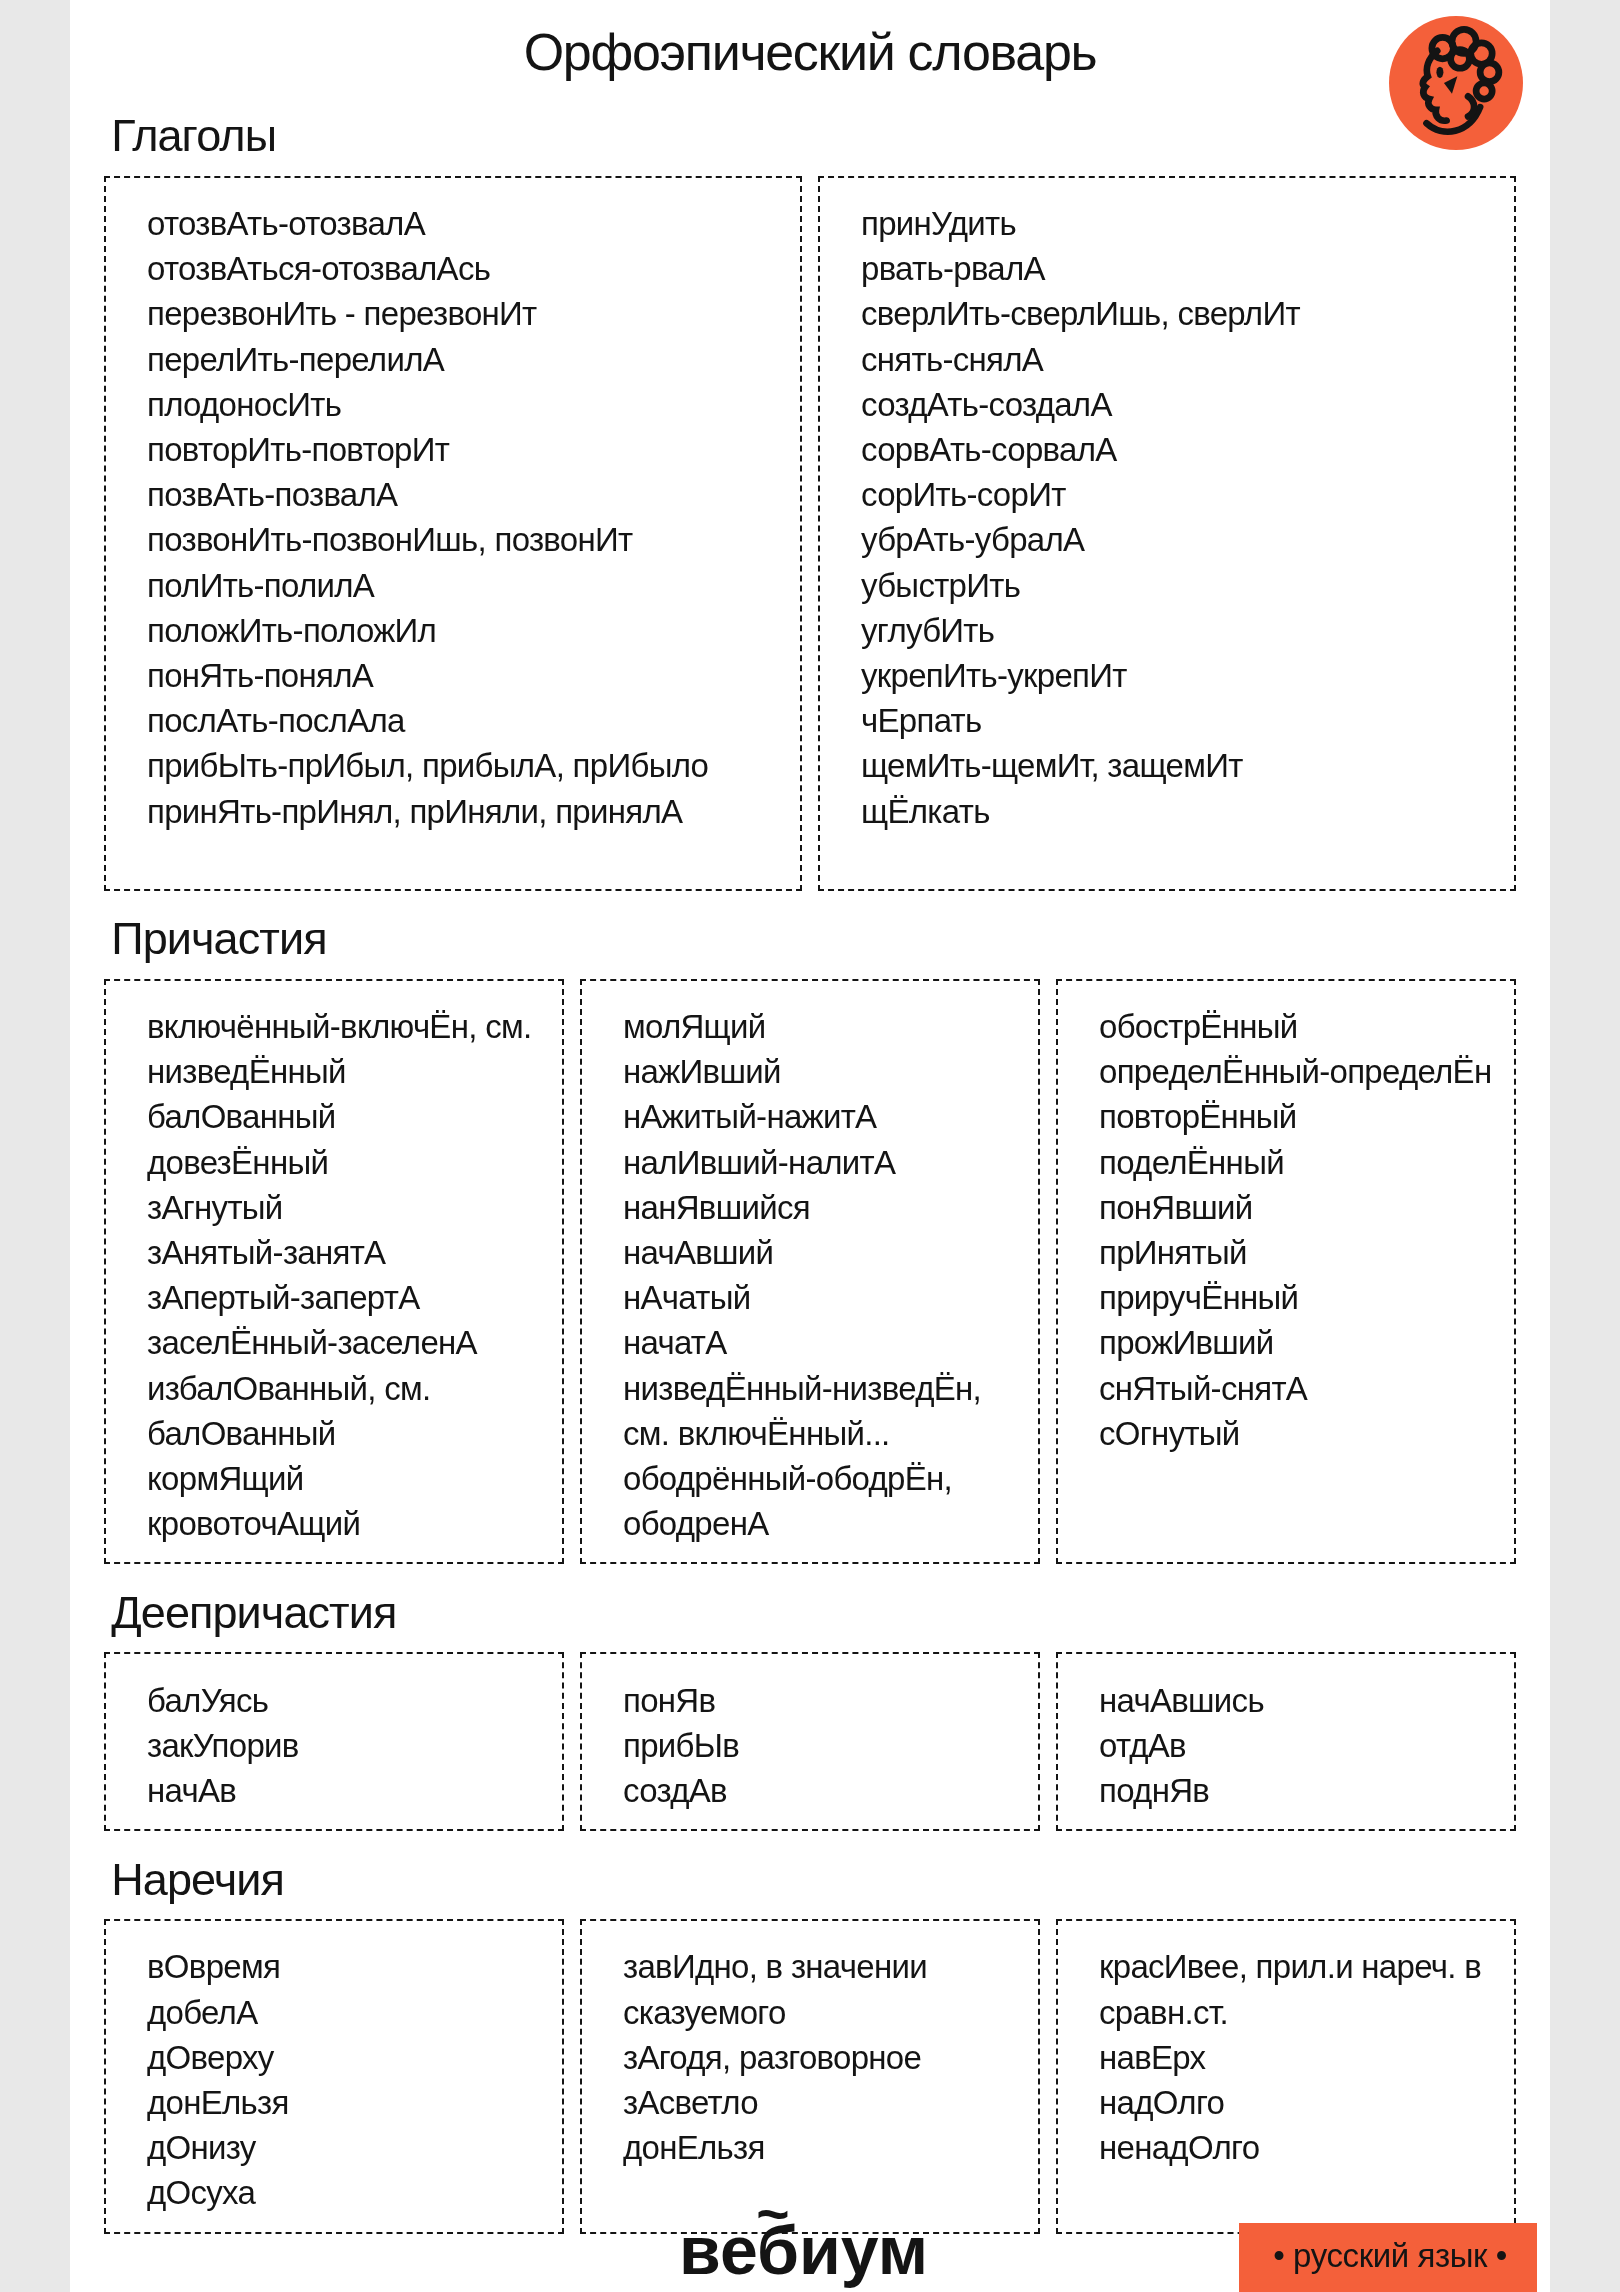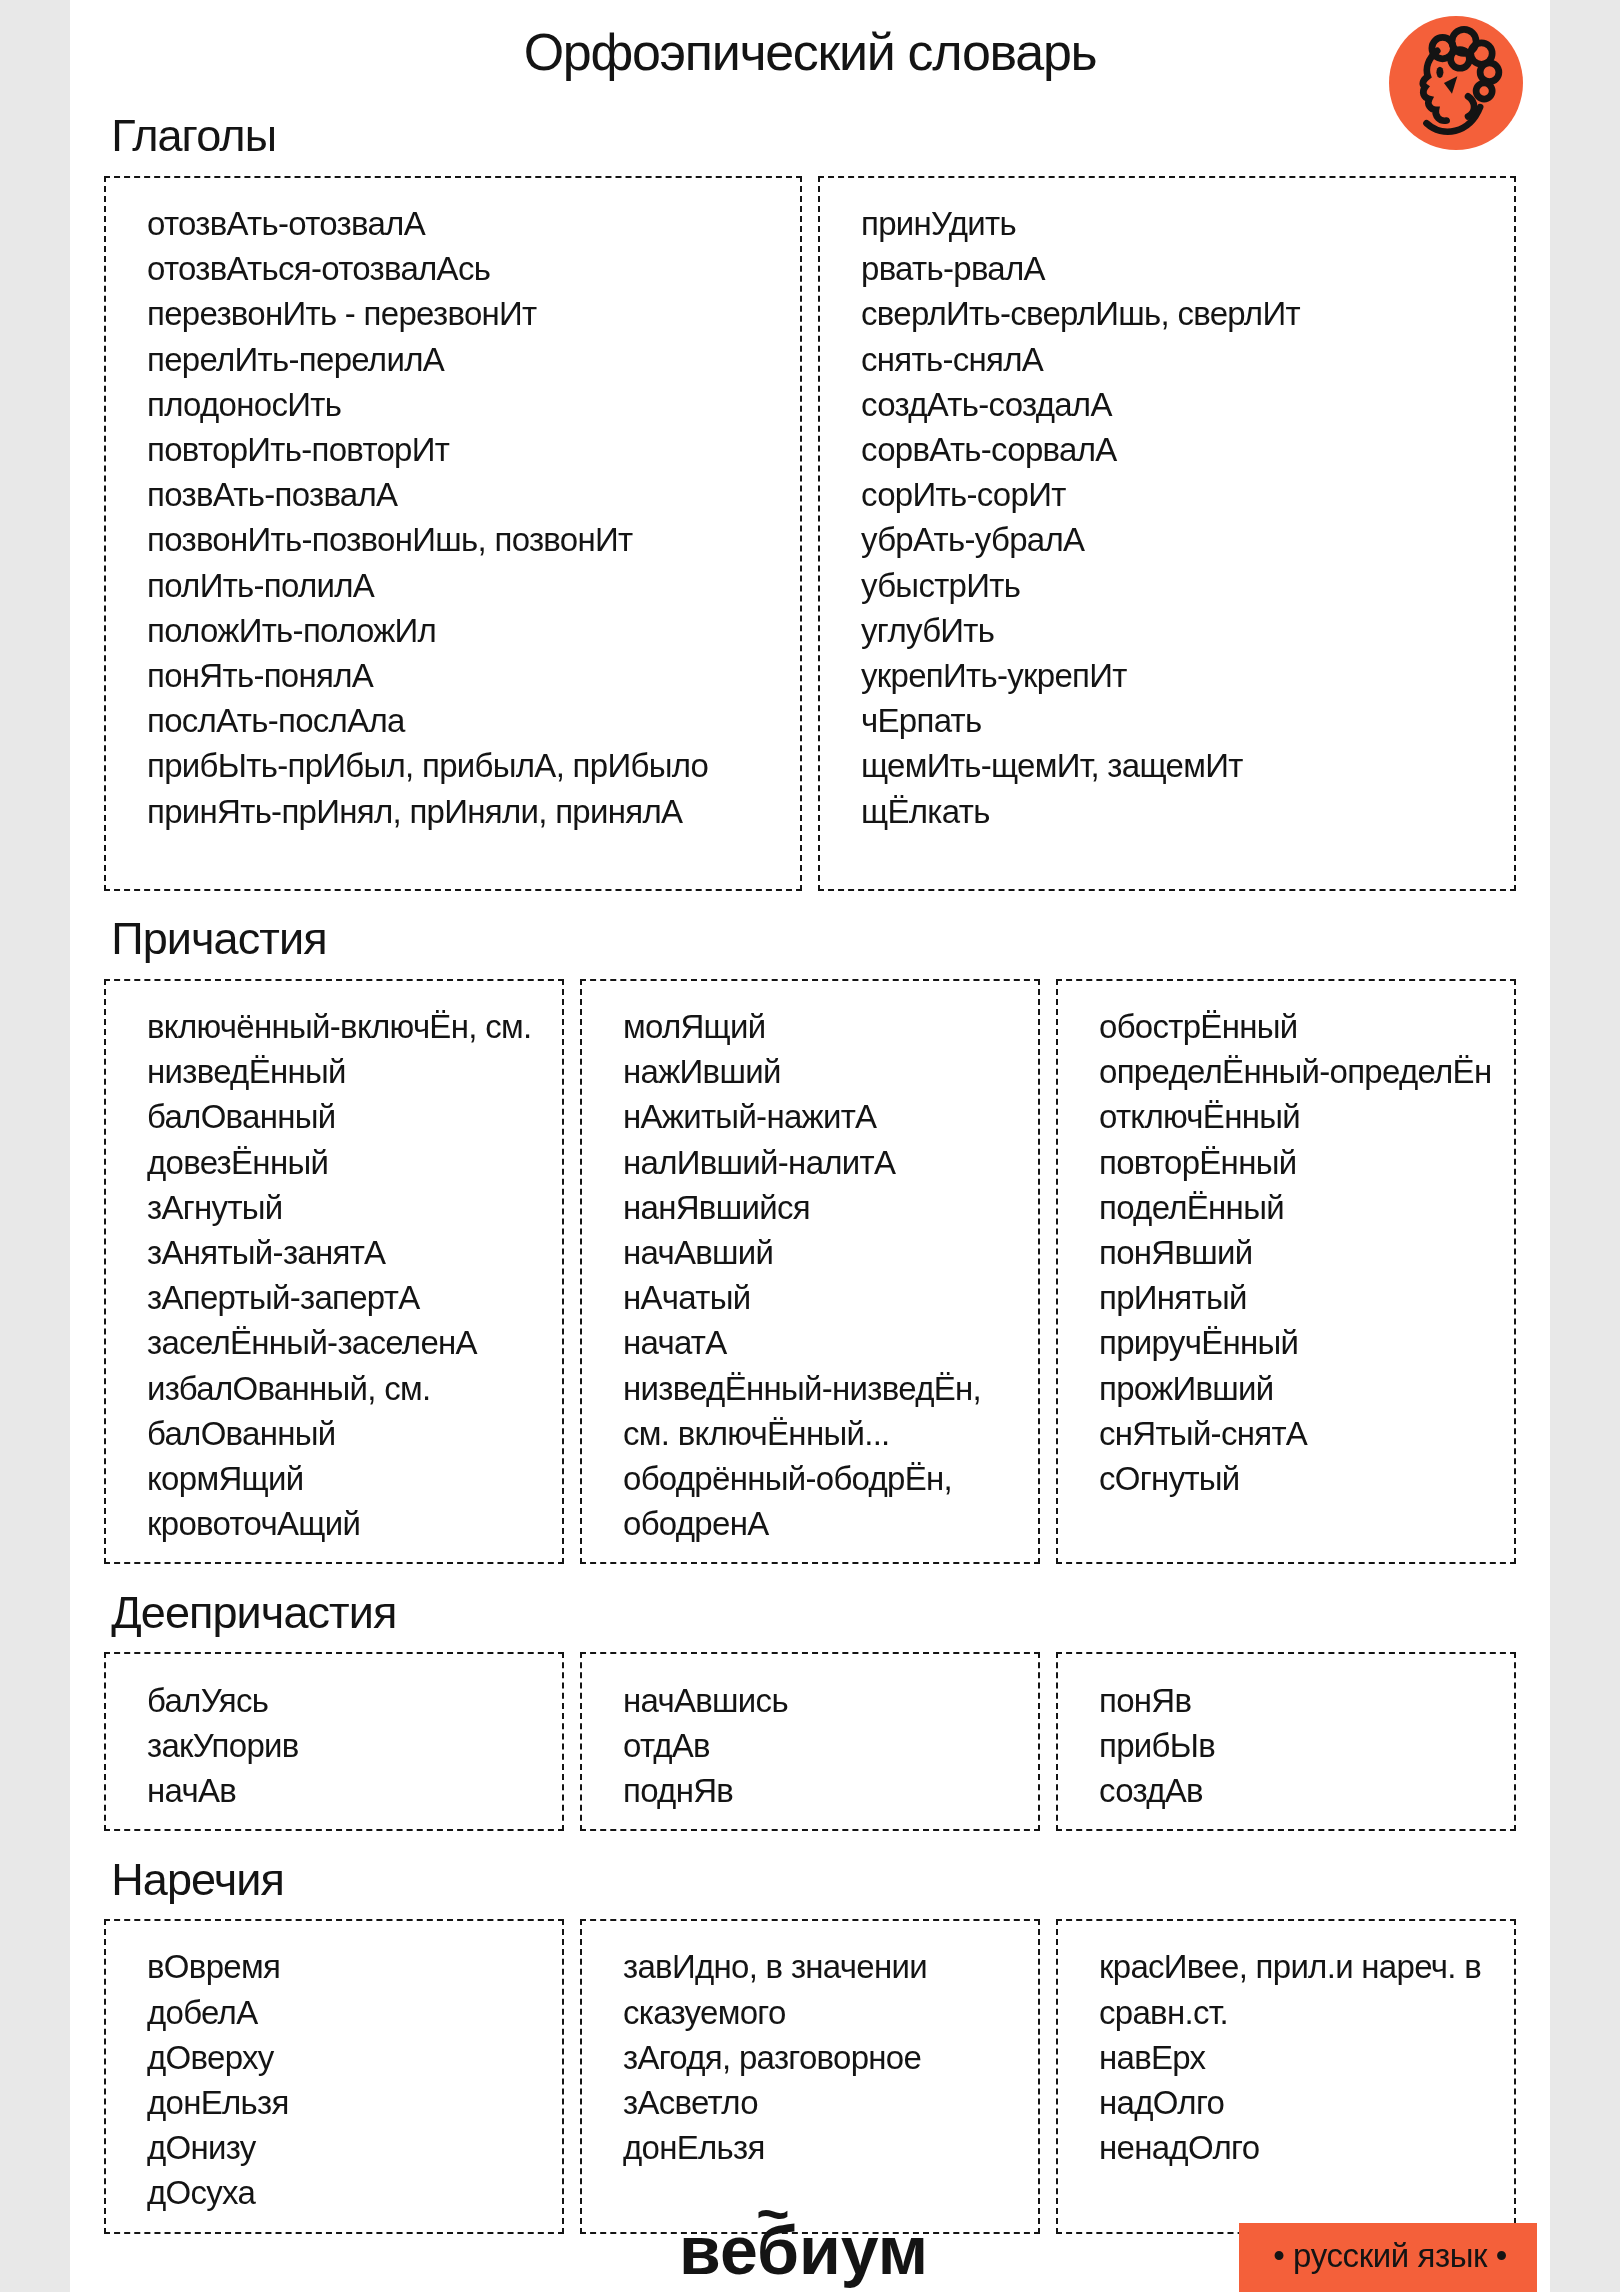--- a/index.html
+++ b/index.html
@@ -169,21 +169,20 @@
               <li>нАчатый</li>
               <li>начатА</li>
               <li>низведЁнный-низведЁн, см. включЁнный...</li>
               <li>ободрённый-ободрЁн, ободренА</li>
             </ul>
           </div>
           <div class="box">
             <ul>
               <li>обострЁнный</li>
               <li>определЁнный-определЁн</li>
-              <li>отключЁнный</li>
               <li>повторЁнный</li>
               <li>поделЁнный</li>
               <li>понЯвший</li>
               <li>прИнятый</li>
               <li>приручЁнный</li>
               <li>прожИвший</li>
               <li>снЯтый-снятА</li>
               <li>сОгнутый</li>
             </ul>
           </div>
@@ -194,30 +193,30 @@
         <div class="row sec-2">
           <div class="box">
             <ul>
               <li>балУясь</li>
               <li>закУпорив</li>
               <li>начАв</li>
             </ul>
           </div>
           <div class="box">
             <ul>
+              <li>понЯв</li>
+              <li>прибЫв</li>
+              <li>создАв</li>
+            </ul>
+          </div>
+          <div class="box">
+            <ul>
               <li>начАвшись</li>
               <li>отдАв</li>
               <li>поднЯв</li>
-            </ul>
-          </div>
-          <div class="box">
-            <ul>
-              <li>понЯв</li>
-              <li>прибЫв</li>
-              <li>создАв</li>
             </ul>
           </div>
         </div>
       </section>
       <section>
         <h2 class="section-heading">Наречия</h2>
         <div class="row sec-3">
           <div class="box">
             <ul>
               <li>вОвремя</li>

